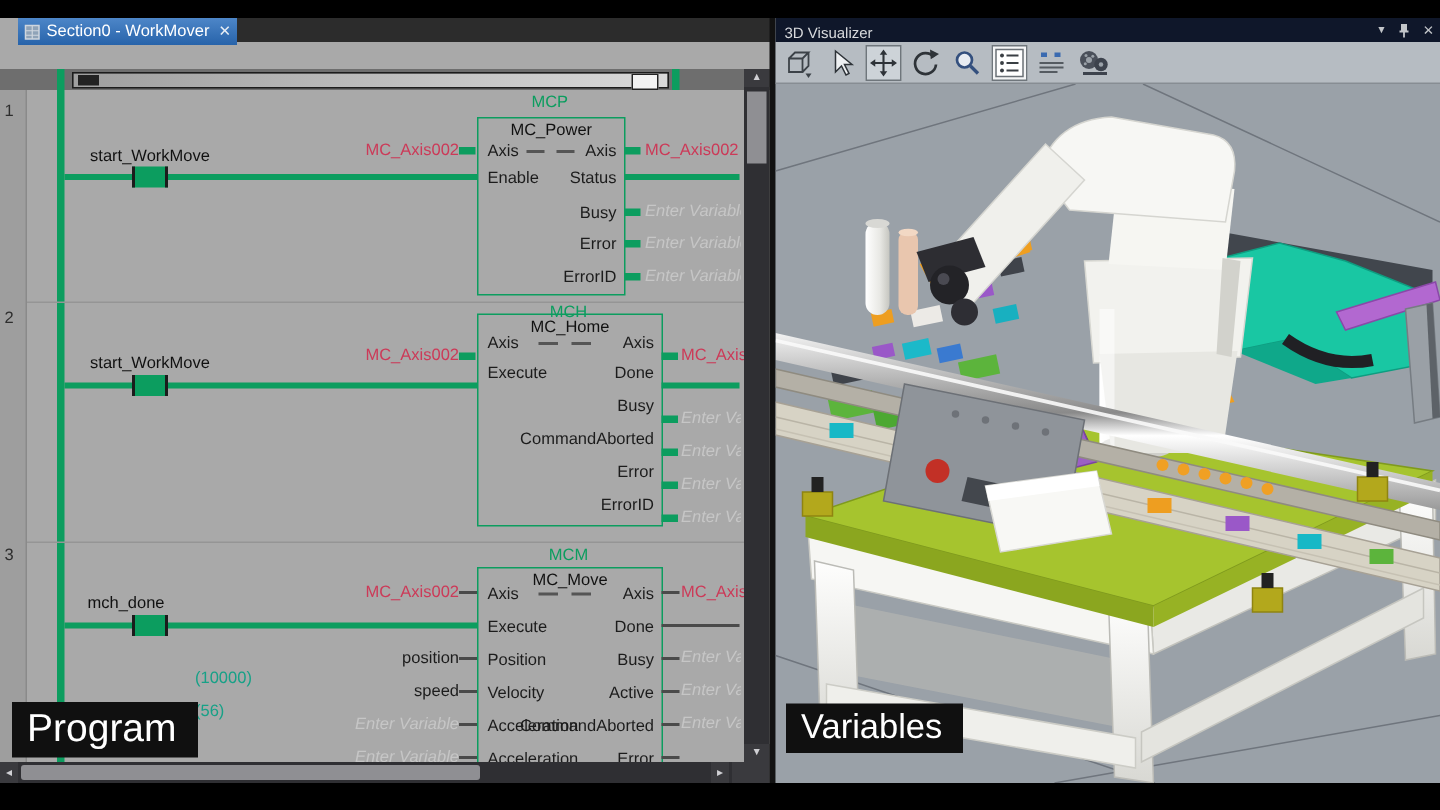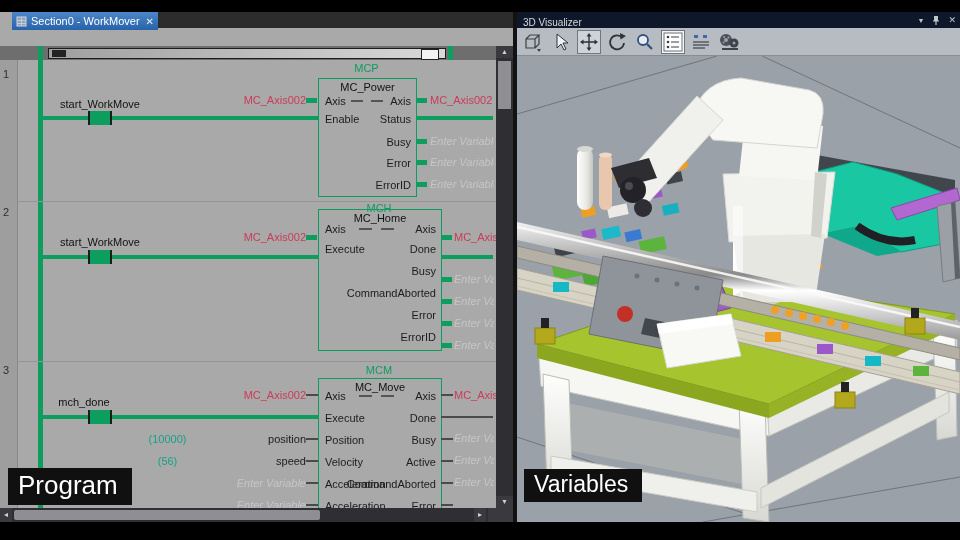--- a/index.html
+++ b/index.html
@@ -33,21 +33,21 @@
   .fb-tag{position:absolute;font-size:11px;color:#0c9d5f;text-align:center;}
   .fb-title{position:absolute;top:2px;left:0;width:100%;text-align:center;font-size:11px;color:#111;}
   .pin{position:absolute;font-size:11px;color:#1c1c1c;height:14px;line-height:14px;white-space:nowrap;}
   .pinL{left:6px;}
   .pinR{right:5px;}
   .stub{position:absolute;width:11px;height:5px;background:#0c9d5f;}
   .thin{position:absolute;height:2px;background:#4a4a4a;}
   .rvar{position:absolute;font-size:11px;color:#cc3a58;white-space:nowrap;height:14px;line-height:14px;}
   .rvarR{overflow:hidden;width:42px;}
   .ghost{position:absolute;font-size:11px;font-style:italic;color:#c6c6c6;white-space:nowrap;height:14px;line-height:14px;overflow:hidden;}
-  .mval{position:absolute;font-size:11px;color:#17a187;text-align:center;height:14px;line-height:14px;}
+  .mval{position:absolute;font-size:11px;color:#17a187;text-align:left;height:14px;line-height:14px;margin-top:13px;}
   .llab{position:absolute;font-size:11px;color:#1c1c1c;text-align:right;height:14px;line-height:14px;}
   .glab{position:absolute;font-size:11px;font-style:italic;color:#c6c6c6;text-align:right;height:14px;line-height:14px;}
   .dash{position:absolute;height:2px;background:#555;}
   
   #vscroll{position:absolute;left:496px;top:34px;width:17px;height:462px;background:#2f2f33;}
   #vscroll .btn{position:absolute;left:0;width:17px;height:12px;background:#3a3a3e;color:#cfcfd3;font-size:7px;text-align:center;line-height:12px;}
   #vscroll .thumb{position:absolute;left:2px;top:15px;width:13px;height:48px;background:#8f8f93;}
   #hscroll{position:absolute;left:0;top:496px;width:513px;height:14px;background:#2f2f33;}
   #hscroll .btn{position:absolute;top:0;width:12px;height:14px;background:#3a3a3e;color:#cfcfd3;font-size:8px;text-align:center;line-height:14px;}
   #hscroll .thumb{position:absolute;left:14px;top:2px;width:306px;height:10px;background:#8f8f93;border-radius:2px;}

